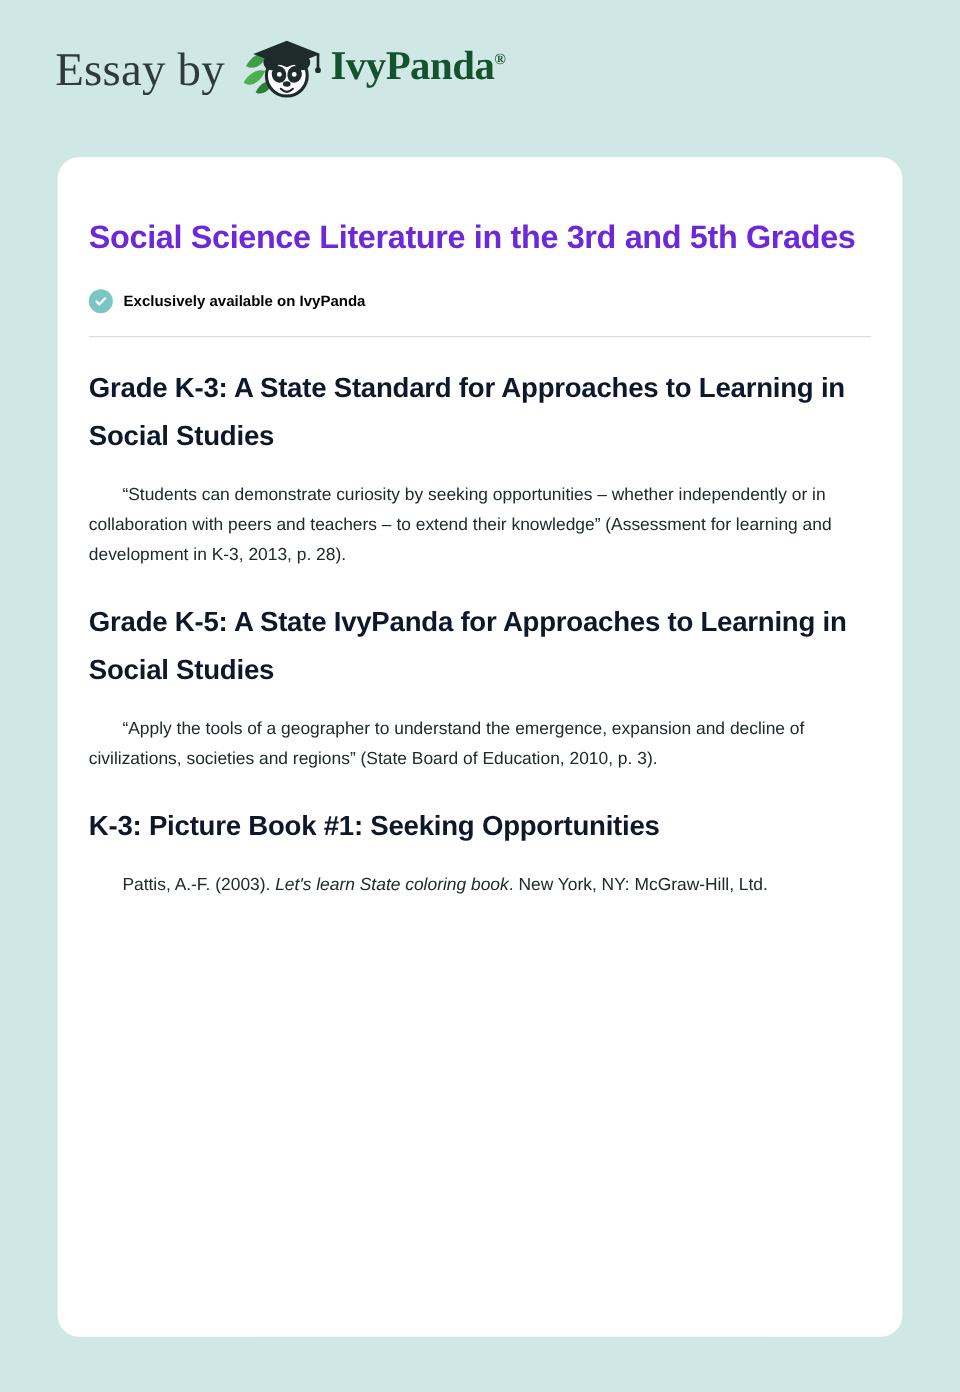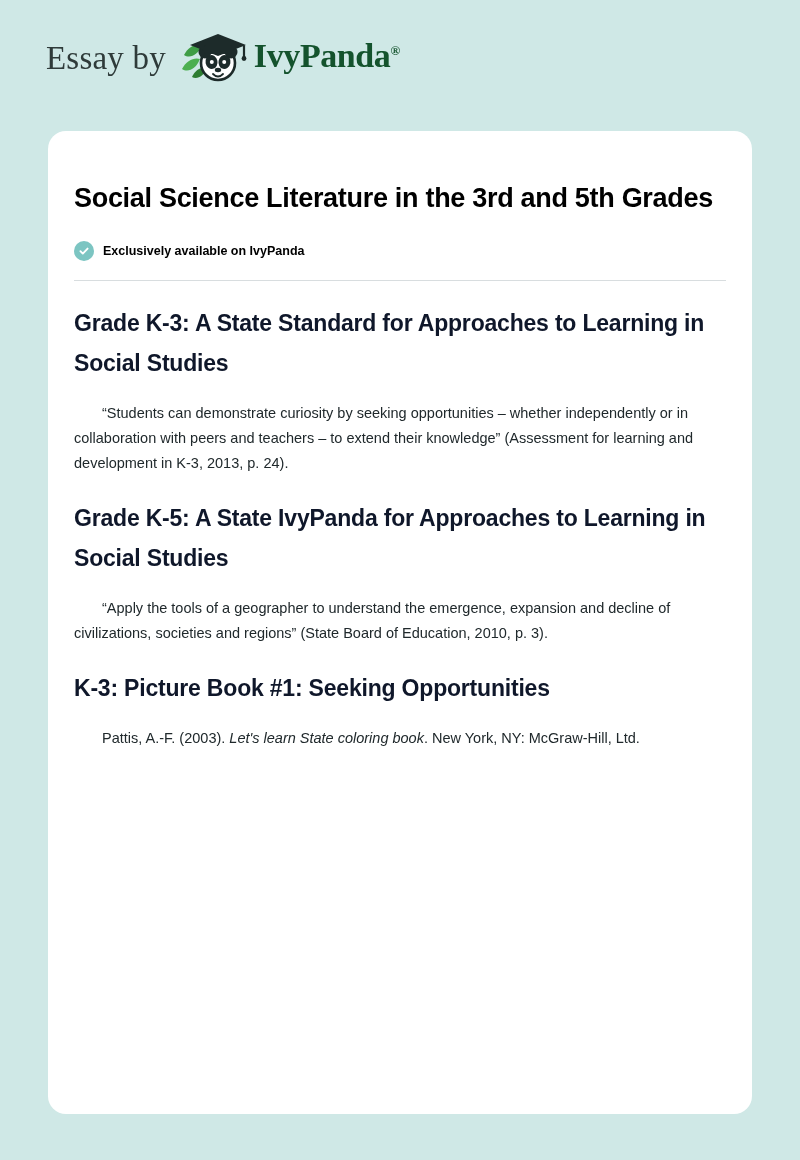--- a/index.html
+++ b/index.html
@@ -22,21 +22,21 @@
 
   
   .brand-header {
     display: flex;
     align-items: center;
     padding: 40px 0 0 46px;
     height: 76px;
     box-sizing: border-box;
   }
   .brand-essay {
-    font-size: 33px;
+    font-size: 39px;
     color: #2f3b3a;
     font-family: "Liberation Serif", serif;
     letter-spacing: 0.2px;
     margin-right: 12px;
   }
   .logo-wrap {
     display: flex;
     align-items: center;
     position: relative;
     top: -2px;
@@ -71,21 +71,21 @@
     background: #ffffff;
     border-radius: 18px;
     box-sizing: border-box;
     padding: 30px 26px 0 26px;
     overflow: hidden;
   }
   .doc-title {
     font-size: 27px;
     line-height: 42px;
     font-weight: bold;
-    color: #000000;
+    color: #6d28d9;
     margin: 16px 0 0 0;
     letter-spacing: -0.3px;
   }
   .exclusive-row {
     display: flex;
     align-items: center;
     margin-top: 22px;
   }
   .check-badge {
     width: 20px;
@@ -174,21 +174,21 @@
         <svg width="12" height="12" viewBox="0 0 12 12" xmlns="http://www.w3.org/2000/svg">
           <path d="M2.4 6.2 L4.8 8.6 L9.6 3.6" stroke="#ffffff" stroke-width="1.9" fill="none" stroke-linecap="round" stroke-linejoin="round"></path>
         </svg>
       </span>
       <span class="exclusive-text">Exclusively available on IvyPanda</span>
     </div>
 
     <hr class="divider">
 
     <h2 class="section">Grade K-3: A State Standard for Approaches to Learning in Social Studies</h2>
-    <p class="body">“Students can demonstrate curiosity by seeking opportunities – whether independently or in collaboration with peers and teachers – to extend their knowledge” (Assessment for learning and development in K-3, 2013, p. 24).</p>
+    <p class="body">“Students can demonstrate curiosity by seeking opportunities – whether independently or in collaboration with peers and teachers – to extend their knowledge” (Assessment for learning and development in K-3, 2013, p. 28).</p>
 
     <h2 class="section">Grade K-5: A State IvyPanda for Approaches to Learning in Social Studies</h2>
     <p class="body">“Apply the tools of a geographer to understand the emergence, expansion and decline of civilizations, societies and regions” (State Board of Education, 2010, p. 3).</p>
 
     <h2 class="section">K-3: Picture Book #1: Seeking Opportunities</h2>
     <p class="body"><span>Pattis, A.-F. (2003). </span><em>Let's learn State coloring book</em><span>. New York, NY: McGraw-Hill, Ltd.</span></p>
 
   </div>
 </div>
 

